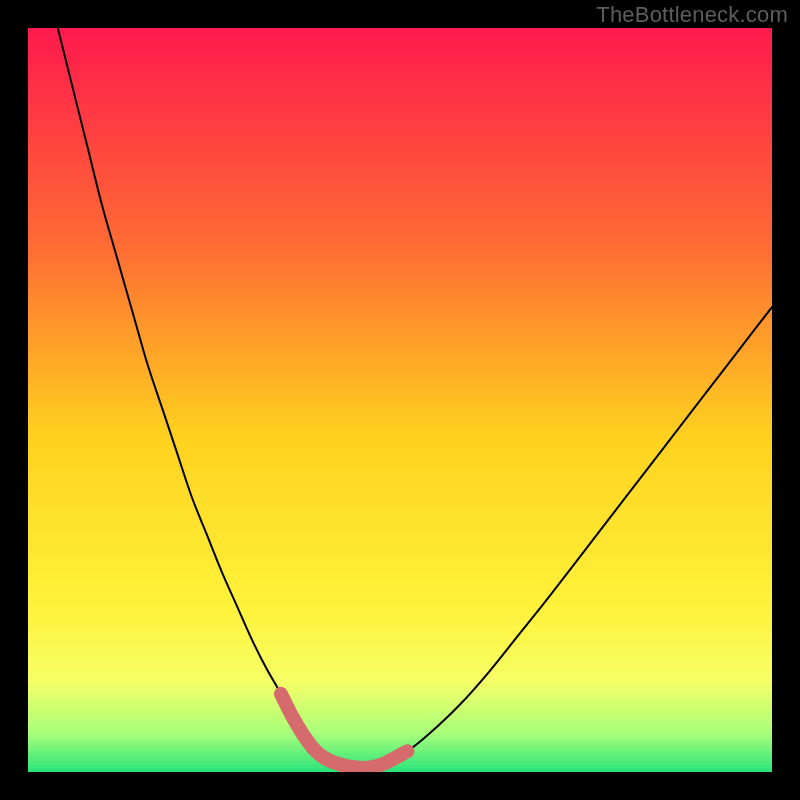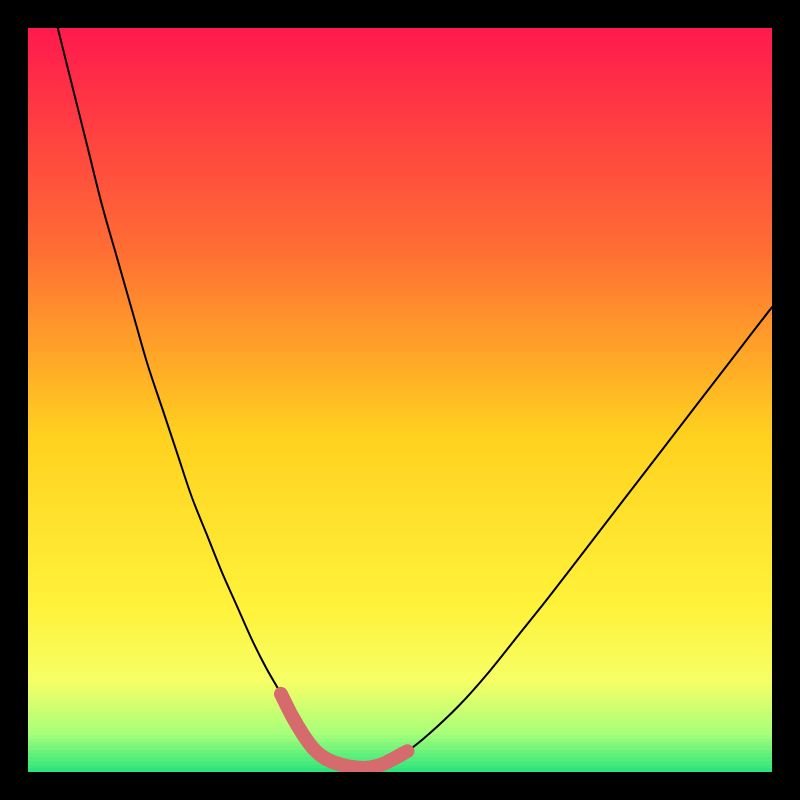--- a/index.html
+++ b/index.html
@@ -49,20 +49,21 @@
     left: 0;
     width: 744px;
     height: 744px;
     overflow: visible;
   }
 </style>
 </head>
 <body>
 
 <div class="frame">
+  <div class="watermark">TheBottleneck.com</div>
 
   <div class="plot" id="plot">
       <div class="grad-row" style="top: 0px; height: 4.72px; background: rgb(255, 26, 77);"></div>
       <div class="grad-row" style="top: 3.72px; height: 4.72px; background: rgb(255, 27, 77);"></div>
       <div class="grad-row" style="top: 7.44px; height: 4.72px; background: rgb(255, 29, 76);"></div>
       <div class="grad-row" style="top: 11.16px; height: 4.72px; background: rgb(255, 30, 76);"></div>
       <div class="grad-row" style="top: 14.88px; height: 4.72px; background: rgb(255, 32, 75);"></div>
       <div class="grad-row" style="top: 18.6px; height: 4.72px; background: rgb(255, 33, 75);"></div>
       <div class="grad-row" style="top: 22.32px; height: 4.72px; background: rgb(255, 34, 74);"></div>
       <div class="grad-row" style="top: 26.04px; height: 4.72px; background: rgb(255, 36, 74);"></div>

